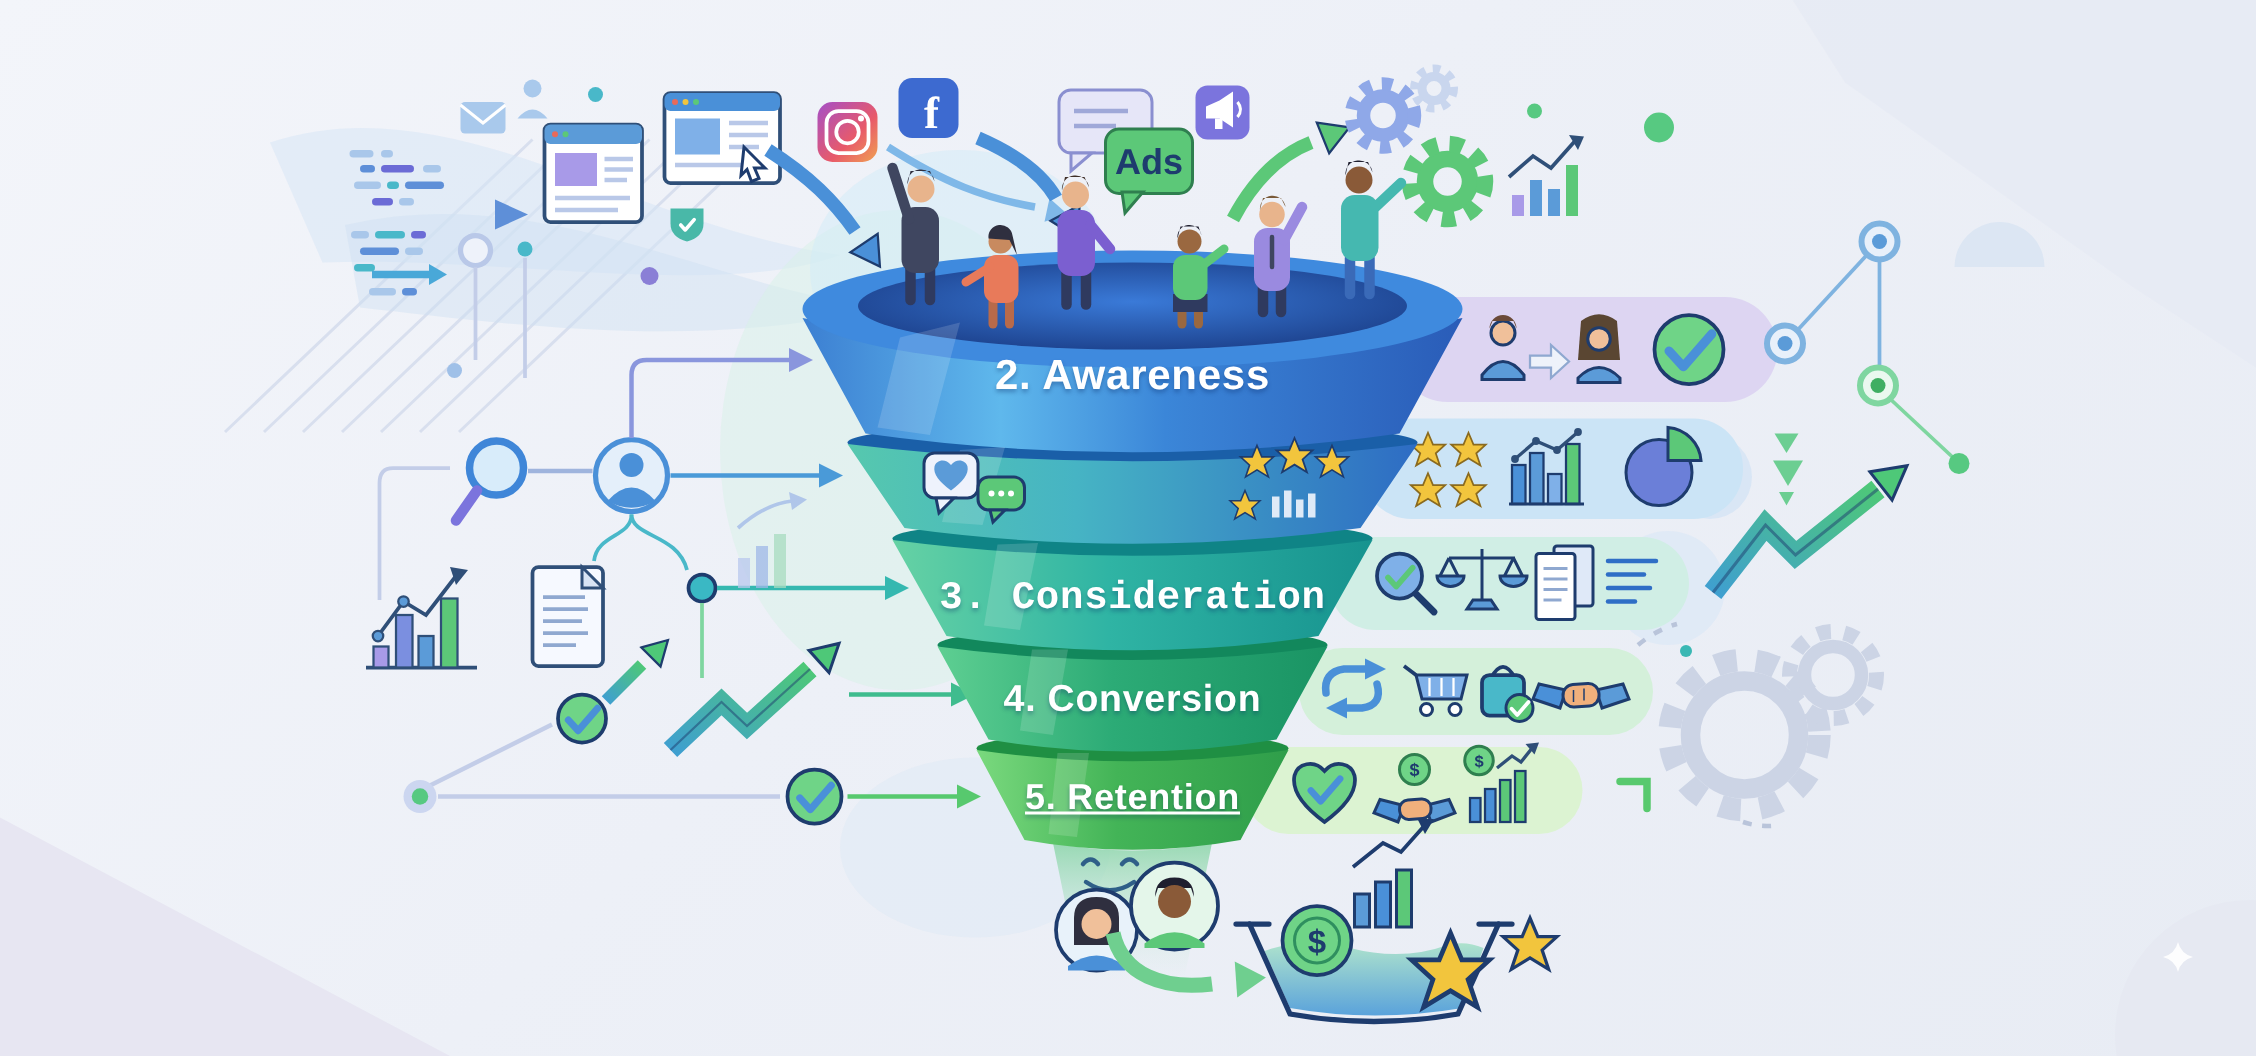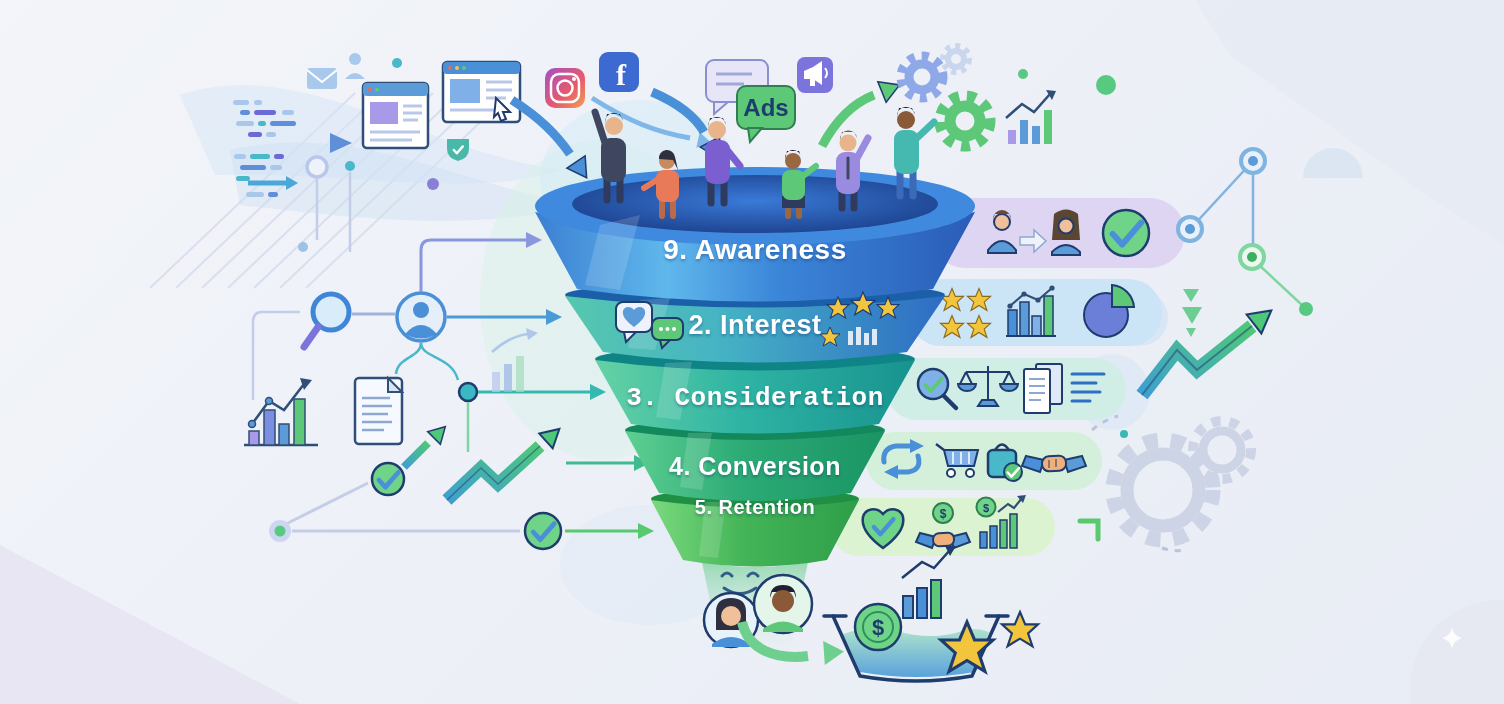--- a/index.html
+++ b/index.html
@@ -7,21 +7,21 @@
          background:linear-gradient(135deg,#f3f5fa 0%,#edf0f7 45%,#e8ecf4 100%);
          font-family:"Liberation Sans",sans-serif;}
   svg.art{position:absolute;left:0;top:0;}
   .stage-label{position:absolute;left:555px;width:400px;text-align:center;color:#ffffff;
                font-weight:bold;letter-spacing:.5px;text-shadow:0 2px 3px rgba(10,40,100,.35);
                pointer-events:none;}
   .lbl1{top:234px;font-size:28px;}
   .lbl2{top:310px;font-size:27px;}
   .lbl3{top:383px;font-size:26px;font-family:Liberation Mono, monospace;}
   .lbl4{top:452px;font-size:25px;}
-  .lbl5{top:496px;font-size:20px;}
+  .lbl5{top:518px;font-size:24px;text-decoration:underline;}
 </style>
 </head>
 <body>
 
 <div id="scene">
 <svg class="art" width="1504" height="704" viewBox="0 0 1504 704">
 <defs>
   <linearGradient id="gS1" x1="0" y1="0" x2="1" y2="0">
     <stop offset="0" stop-color="#3c7fd2"></stop>
           <stop offset=".3" stop-color="#5fb8ec"></stop>
@@ -631,18 +631,17 @@
       <text x="878" y="635" text-anchor="middle" font-size="22" font-weight="bold" fill="#1e3c6e">$</text>
     </g>
     <g stroke="#1e3c6e" stroke-width="1.2">
       <use href="#starP" transform="translate(967,648) scale(2.6)" fill="#f2c53d"></use>
       <use href="#starP" transform="translate(1020,630) scale(1.8)" fill="#f2c53d"></use>
     </g>
   </g>
 </g>
 </svg>
 
-<div class="stage-label lbl1">9. Awareness</div>
-<div class="stage-label lbl2">2. Interest</div>
+<div class="stage-label lbl1">2. Awareness</div>
 <div class="stage-label lbl3">3. Consideration</div>
 <div class="stage-label lbl4">4. Conversion</div>
 <div class="stage-label lbl5">5. Retention</div>
 </div>
 
 </body></html>

